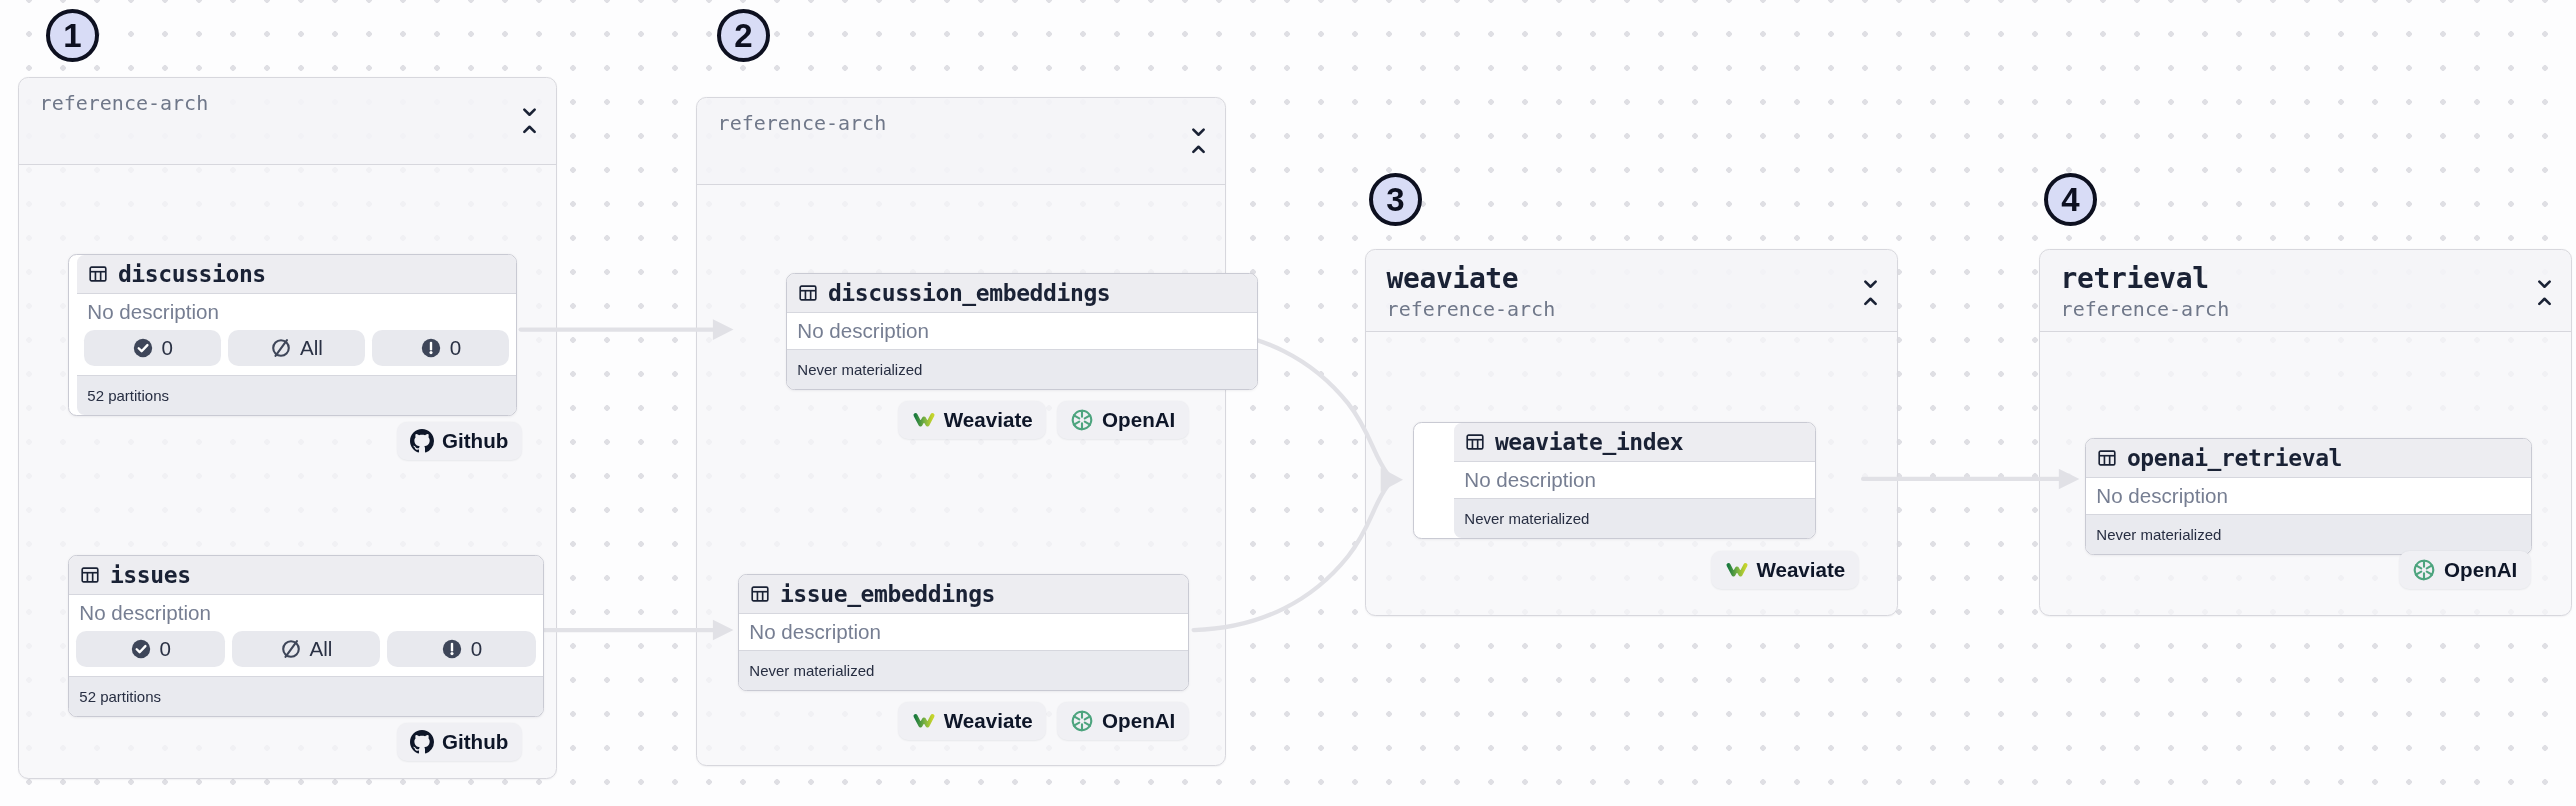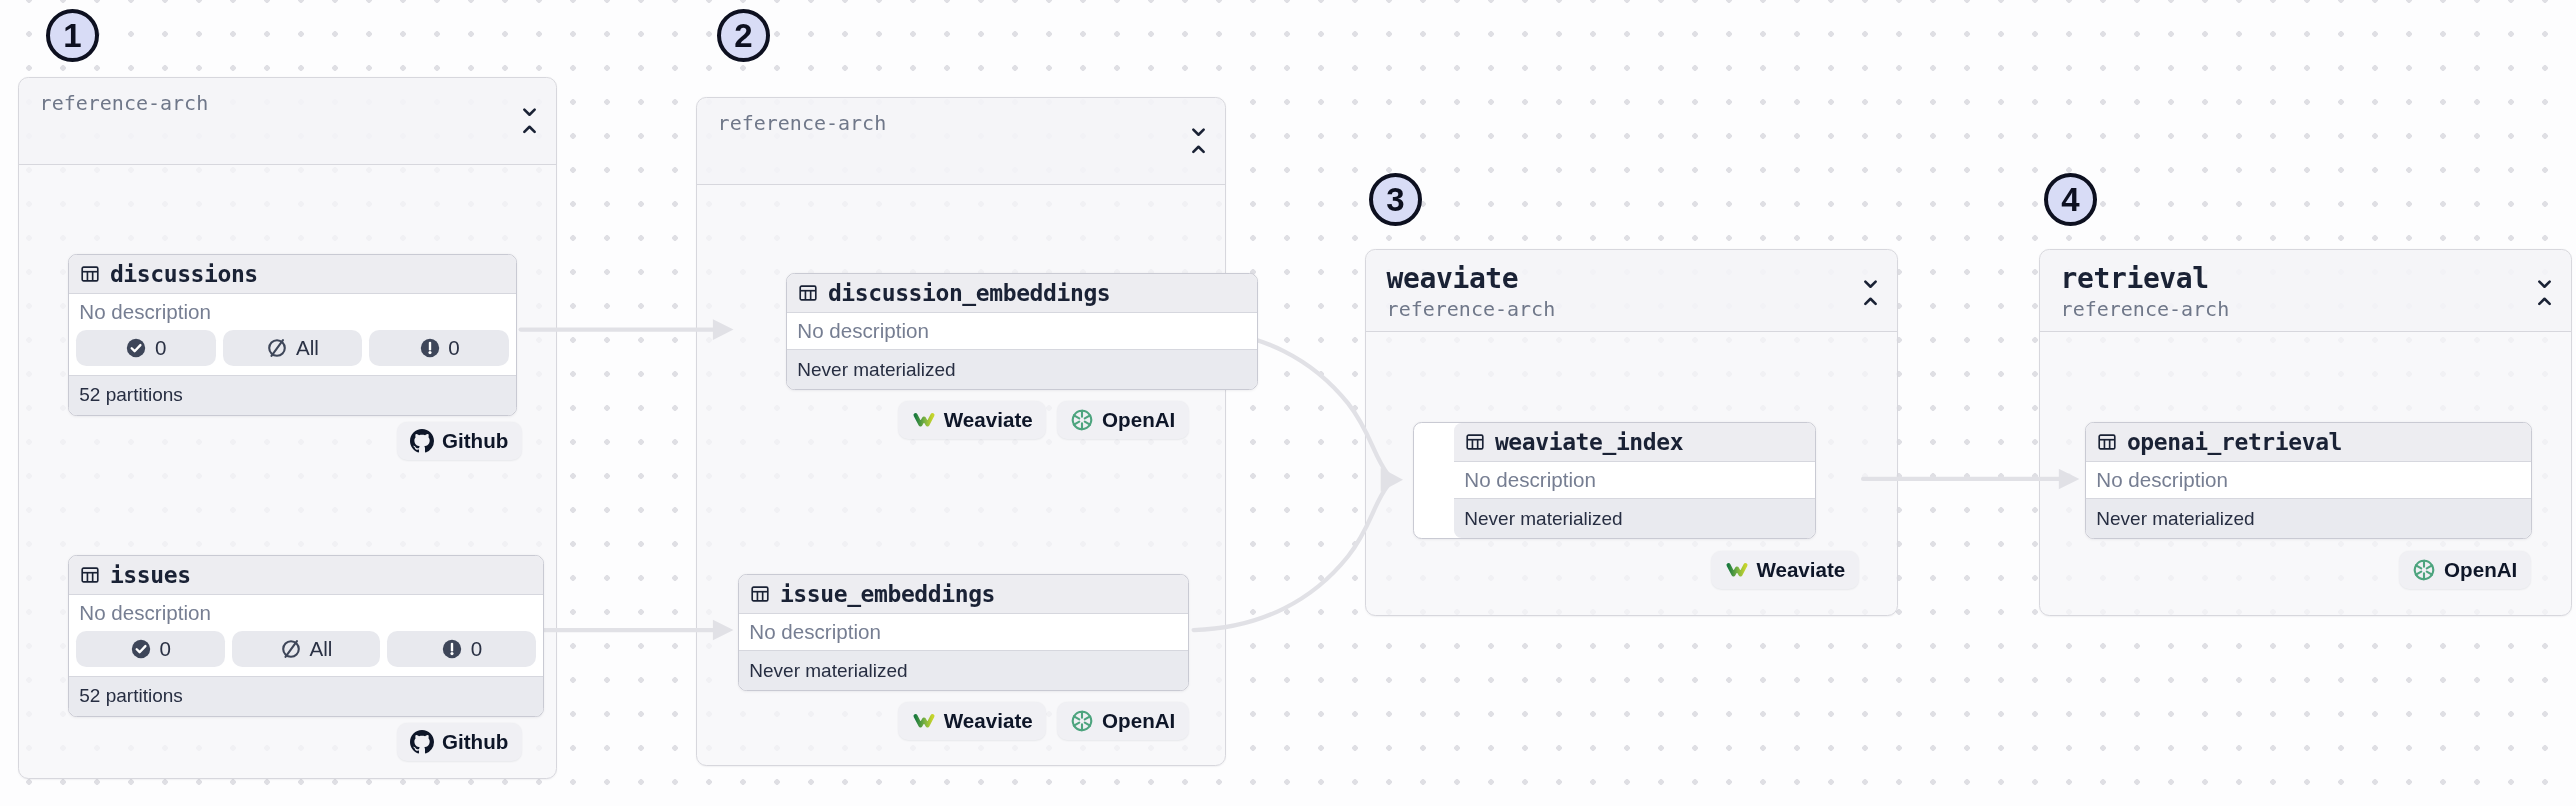--- a/index.html
+++ b/index.html
@@ -51,21 +51,21 @@
   }
   .a-pills{display:flex;gap:6.9px;padding:0 6.9px 8.6px 6.9px;background:#fff;}
   .pill{
     flex:1;height:36px;border-radius:10.3px;background:#E8E9EE;
     display:flex;align-items:center;justify-content:center;gap:7.7px;
     font-size:20.6px;color:#2A3144;
   }
   .a-foot{
     height:39px;display:flex;align-items:center;padding:0 10.3px;
     background:#E9EAEF;border-top:0.9px solid #D6D7DE;border-radius:0 0 7.7px 7.7px;
-    font-size:19px;color:#272E42;
+    font-size:15px;color:#272E42;
   }
 
   
   .tagrow{position:absolute;display:flex;gap:10.3px;}
   .tag{
     height:38px;display:flex;align-items:center;gap:7.7px;padding:0 13.7px;
     background:#F0F0F4;border-radius:10.3px;box-shadow:0 0.9px 1.7px rgba(20,24,40,.07);
     font-size:20.6px;font-weight:700;color:#0E1628;white-space:nowrap;
   }
 
@@ -143,21 +143,21 @@
       <path d="M2170,558 H2398"></path>
     </g>
     <g fill="#E1E1E6">
       <polygon points="830,372 854,384 830,396"></polygon>
       <polygon points="830,722 854,734 830,746"></polygon>
       <polygon points="1608,545 1634,559 1608,573"></polygon>
       <polygon points="2398,546 2422,558 2398,570"></polygon>
     </g>
   </svg>
 
-  <div class="asset" style="left:68px;top:254px;width:449px;">
+  <div class="asset" style="left:68px;top:254px;width:449px;padding-left:8px;">
     <div class="a-head">
       <svg width="22" height="22" viewBox="0 0 24 24" fill="none" stroke="#1A2235" stroke-width="1.8">
           <rect x="3.5" y="4.5" width="17" height="15" rx="1.5"></rect>
           <line x1="3.5" y1="9.5" x2="20.5" y2="9.5"></line>
           <line x1="9.2" y1="9.5" x2="9.2" y2="19.5"></line>
           <line x1="14.9" y1="9.5" x2="14.9" y2="19.5"></line>
         </svg>
       <span>discussions</span>
     </div>
     <div class="a-desc">No description</div>
@@ -261,21 +261,21 @@
           <line x1="3.5" y1="9.5" x2="20.5" y2="9.5"></line>
           <line x1="9.2" y1="9.5" x2="9.2" y2="19.5"></line>
           <line x1="14.9" y1="9.5" x2="14.9" y2="19.5"></line>
         </svg>
       <span>weaviate_index</span>
     </div>
     <div class="a-desc">No description</div>
     <div class="a-foot">Never materialized</div>
   </div>
 
-  <div class="asset" style="left:2085px;top:422px;width:447px;">
+  <div class="asset" style="left:2085px;top:438px;width:447px;">
     <div class="a-head">
       <svg width="22" height="22" viewBox="0 0 24 24" fill="none" stroke="#1A2235" stroke-width="1.8">
           <rect x="3.5" y="4.5" width="17" height="15" rx="1.5"></rect>
           <line x1="3.5" y1="9.5" x2="20.5" y2="9.5"></line>
           <line x1="9.2" y1="9.5" x2="9.2" y2="19.5"></line>
           <line x1="14.9" y1="9.5" x2="14.9" y2="19.5"></line>
         </svg>
       <span>openai_retrieval</span>
     </div>
     <div class="a-desc">No description</div>

